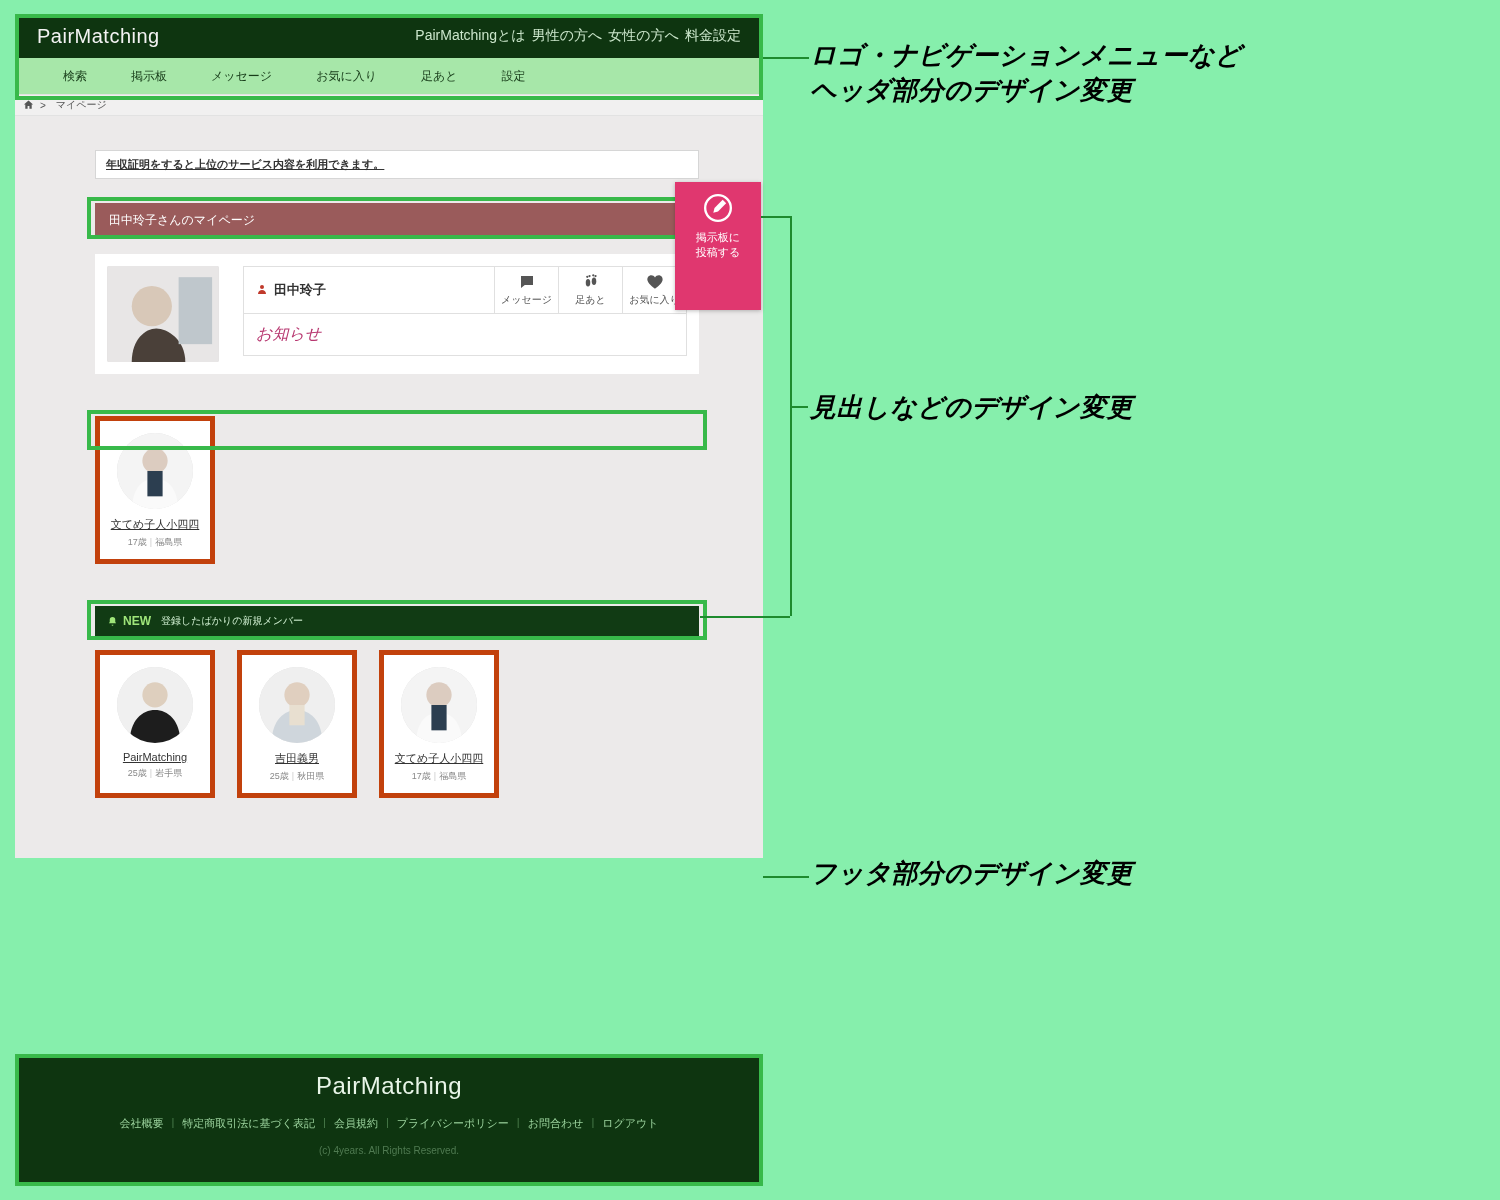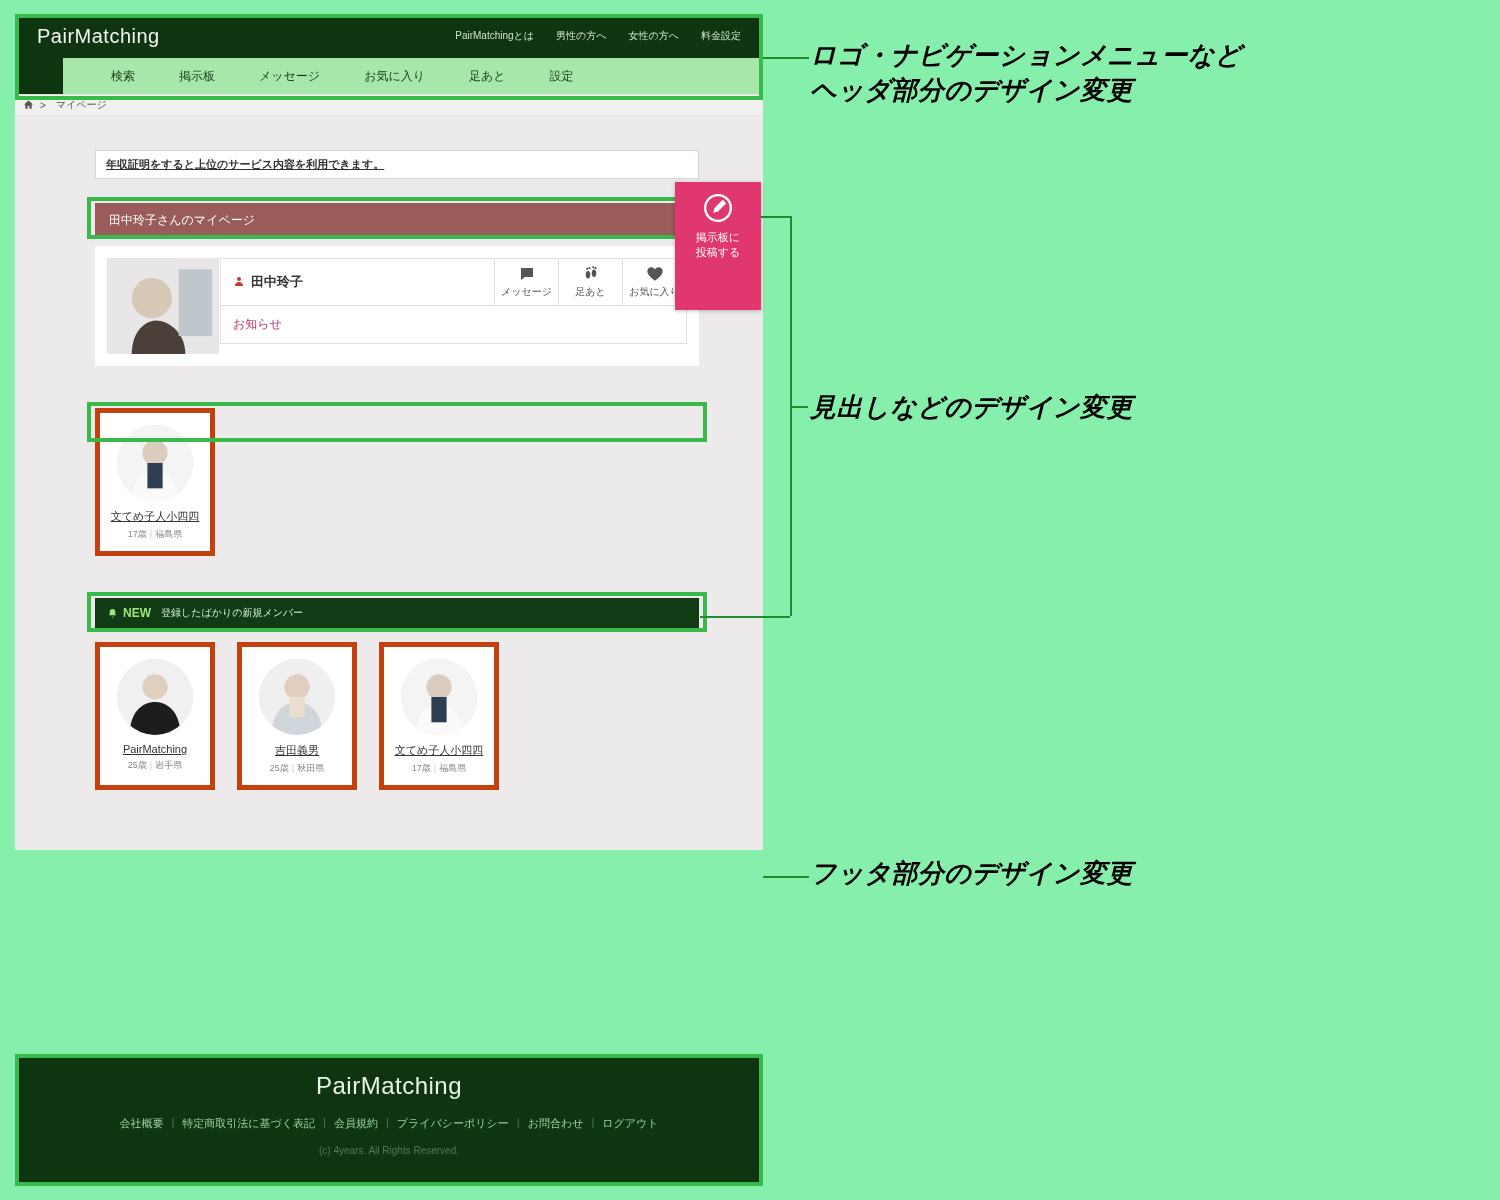--- a/index.html
+++ b/index.html
@@ -8,25 +8,25 @@
 
   
   .site { position: absolute; left: 15px; top: 14px; width: 748px; }
 
   .header-outline { position: absolute; left: 15px; top: 14px; width: 748px; height: 86px;
                     border: 4px solid #38b94a; z-index: 50; pointer-events: none; }
 
   .header { width: 748px; background: #0e3510; color: #fff; }
   .topbar { height: 44px; display: flex; align-items: center; padding: 0 22px; }
   .logo   { font-size: 20px; letter-spacing: .5px; color: #f3f3f3; font-weight: 400; }
-  .topnav { margin-left: auto; display: flex; gap: 22px; font-size: 10px; color: #cbe6cb; text-align: right; }
+  .topnav { margin-left: auto; display: flex; gap: 6px; font-size: 14px; color: #cbe6cb; text-align: right; }
   .topnav span { cursor: pointer; }
 
   .subnav { height: 36px; background: #a7e7a9; display: flex; align-items: center;
-            padding: 0 48px; gap: 44px; font-size: 12px; color: #173c19; margin-left: 48px; }
+            padding: 0 48px; gap: 44px; font-size: 12px; color: #173c19; }
   .subnav span { cursor: pointer; }
 
   .crumbbar { height: 22px; background: #f1f0f0; display: flex; align-items: center;
               padding: 0 8px; font-size: 10px; color: #555; border-top: 1px solid #e2e2e2;
               border-bottom: 1px solid #e2e2e2; }
   .crumbbar .home { margin-right: 6px; color: #444; }
 
   .page-area { background: #eceaea; width: 748px; padding: 34px 0 60px 0; }
   .inner { width: 604px; margin: 0 0 0 80px; position: relative; }
 
@@ -40,35 +40,35 @@
   .post-badge svg { display:block; margin: 0 auto 8px; }
   .post-badge .t { line-height: 1.4; }
 
   
   .mypage-title-wrap { position: relative; margin-top: 24px; }
   .mypage-title { background: #9a5b5b; color: #fff; font-size: 12px; padding: 9px 14px; }
   .mypage-outline { position: absolute; left: -8px; top: -6px; width: 620px; height: 42px;
                     border: 4px solid #38b94a; z-index: 55; pointer-events:none; }
 
   
-  .profile-box { background: #fff; padding: 12px; margin-top: 8px; display: flex; gap: 1px; }
+  .profile-box { background: #fff; padding: 12px; margin-top: 16px; display: flex; gap: 24px; }
   .avatar-lg { width: 112px; height: 96px; background: #ddd; border-radius: 2px;
                display:flex; align-items:center; justify-content:center; overflow:hidden; }
   .avatar-lg svg { width: 100%; height: 100%; }
   .profile-right { flex: 1; }
   .profile-head { display: flex; align-items: center; border: 1px solid #e0e0e0; }
   .profile-name { flex: 1; padding: 10px 12px; display:flex; align-items:center; gap:6px;
                   font-size: 13px; font-weight: bold; color: #333; }
   .profile-name .picn { color:#c0392b; font-size:13px; }
   .p-actions { display: flex; }
   .p-action { width: 64px; text-align: center; padding: 6px 0; font-size: 10px; color:#555;
               border-left:1px solid #e0e0e0; cursor:pointer; }
   .p-action svg { display:block; margin:0 auto 2px; }
   .notice-box { border:1px solid #e0e0e0; border-top:none; padding: 10px 12px;
-                font-size: 12px; color: #b7366f; }
+                font-size: 16px; color: #b7366f; font-style: italic; }
 
   
   .section { margin-top: 42px; position: relative; }
   .sec-bar { background: #113b14; color: #fff; display:flex; align-items:center;
              padding: 8px 12px; font-size: 11px; }
   .sec-bar .badge { color: #9fe67a; font-weight: bold; font-size: 12px; margin-right: 10px;
                     display:flex; align-items:center; gap:5px; }
   .sec-bar .sub { color: #cfeed0; font-size: 10px; }
   .sec-outline { position:absolute; left:-8px; top:-6px; width: 620px; height: 40px;
                  border: 4px solid #38b94a; pointer-events:none; }

